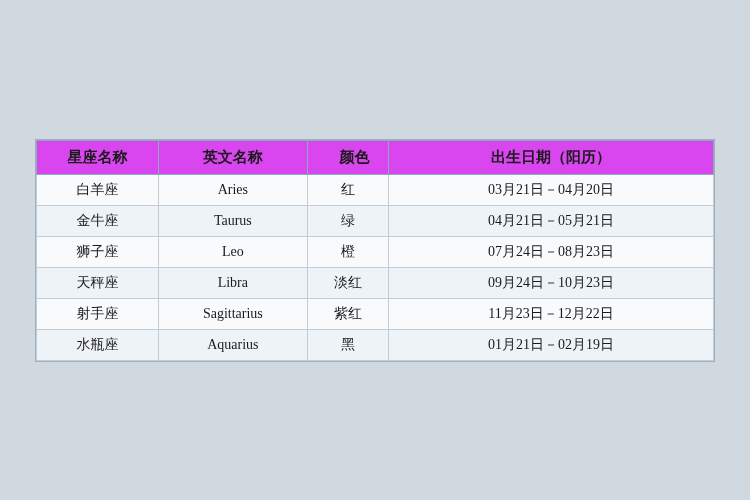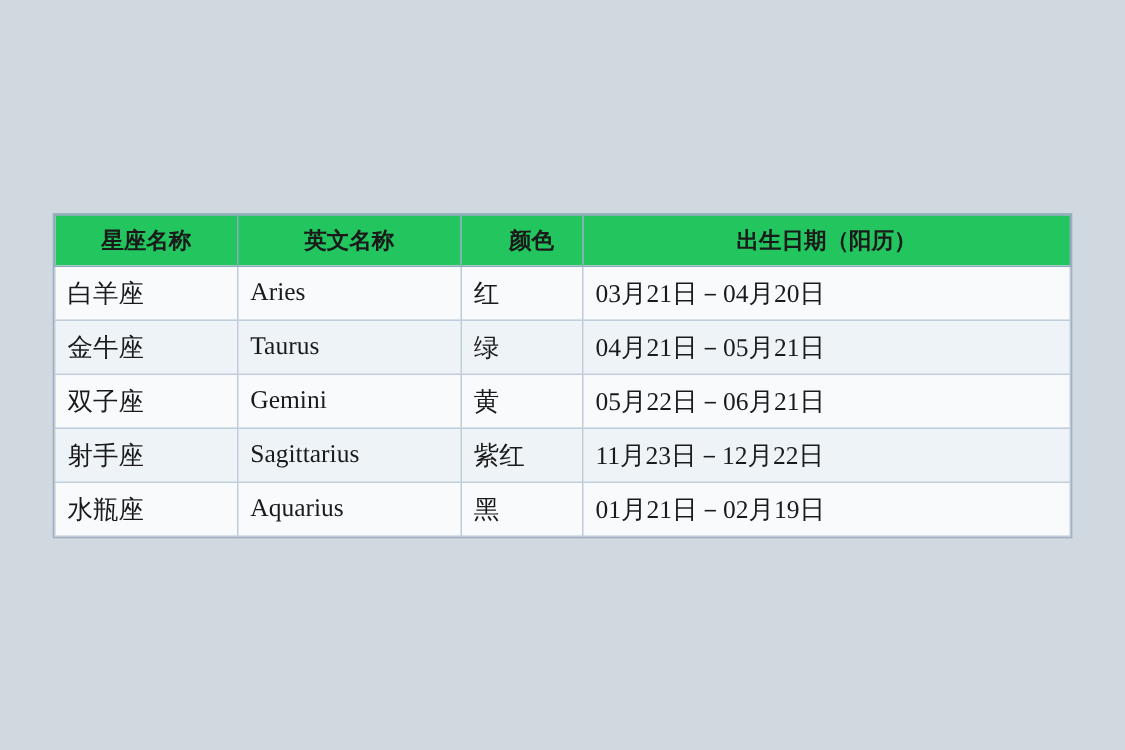--- a/index.html
+++ b/index.html
@@ -16,34 +16,35 @@
       background: #f0f4f8;
       border: 1px solid #a0b0c0;
       padding: 0;
       width: 680px;
     }
     table {
       width: 100%;
       border-collapse: collapse;
     }
     th {
-      background-color: #22c55e;
+      background-color: #d946ef;
       color: #1a1a1a;
       font-weight: bold;
       font-size: 15px;
       padding: 7px 8px;
       border: 1px solid #8aabb8;
       text-align: center;
     }
     td {
       background-color: #ffffff;
       color: #1a1a1a;
-      font-size: 17px;
+      font-size: 14px;
       padding: 6px 8px;
       border: 1px solid #c0cdd8;
+      text-align: center;
     }
     tr:nth-child(odd) td {
       background-color: #f8fafc;
     }
     tr:nth-child(even) td {
       background-color: #eef3f8;
     }
     .col-chinese { width: 18%; }
     .col-english { width: 22%; }
     .col-color   { width: 12%; padding-left: 21px; }
@@ -69,24 +70,30 @@
           <td>红</td>
           <td>03月21日－04月20日</td>
         </tr>
         <tr>
           <td>金牛座</td>
           <td>Taurus</td>
           <td>绿</td>
           <td>04月21日－05月21日</td>
         </tr>
         <tr>
-          <td>双子座</td>
-          <td>Gemini</td>
-          <td>黄</td>
-          <td>05月22日－06月21日</td>
+          <td>狮子座</td>
+          <td>Leo</td>
+          <td>橙</td>
+          <td>07月24日－08月23日</td>
+        </tr>
+        <tr>
+          <td>天秤座</td>
+          <td>Libra</td>
+          <td>淡红</td>
+          <td>09月24日－10月23日</td>
         </tr>
         <tr>
           <td>射手座</td>
           <td>Sagittarius</td>
           <td>紫红</td>
           <td>11月23日－12月22日</td>
         </tr>
         <tr>
           <td>水瓶座</td>
           <td>Aquarius</td>

